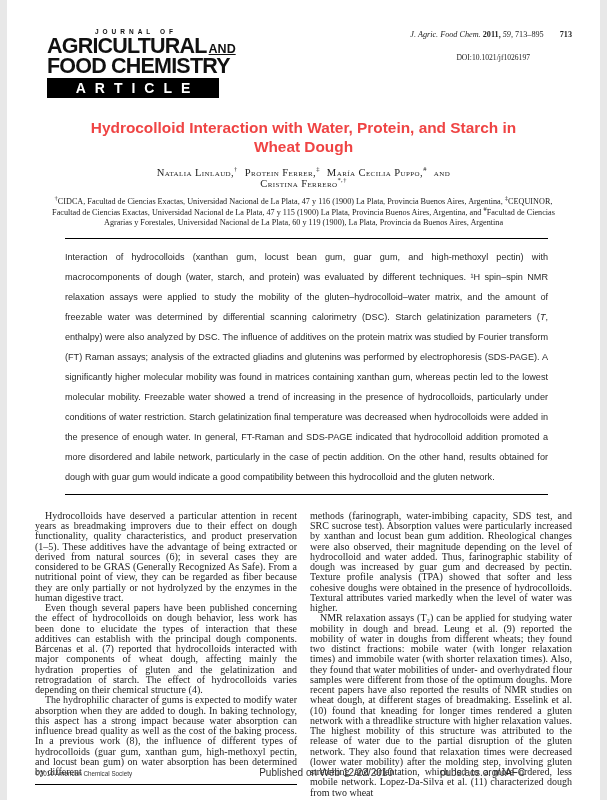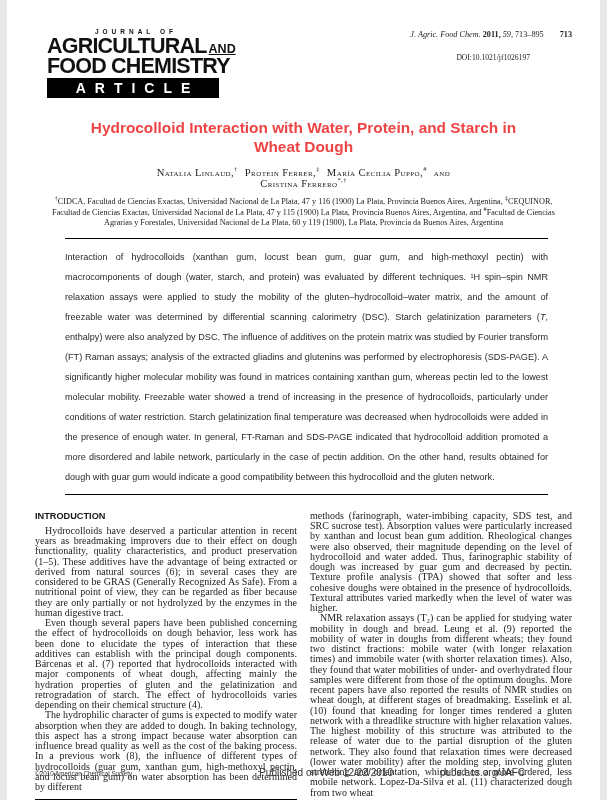--- a/index.html
+++ b/index.html
@@ -153,21 +153,20 @@
   </p>
 
   <div class="abs-wrap">
     <div class="rule-heavy"></div>
     <p class="abstract"><span>Interaction of hydrocolloids (xanthan gum, locust bean gum, guar gum, and high-methoxyl pectin) with macrocomponents of dough (water, starch, and protein) was evaluated by different techniques. ¹H spin–spin NMR relaxation assays were applied to study the mobility of the gluten–hydrocolloid–water matrix, and the amount of freezable water was determined by differential scanning calorimetry (DSC). Starch gelatinization parameters (</span><span class="it">T</span><span>, enthalpy) were also analyzed by DSC. The influence of additives on the protein matrix was studied by Fourier transform (FT) Raman assays; analysis of the extracted gliadins and glutenins was performed by electrophoresis (SDS-PAGE). A significantly higher molecular mobility was found in matrices containing xanthan gum, whereas pectin led to the lowest molecular mobility. Freezable water showed a trend of increasing in the presence of hydrocolloids, particularly under conditions of water restriction. Starch gelatinization final temperature was decreased when hydrocolloids were added in the presence of enough water. In general, FT-Raman and SDS-PAGE indicated that hydrocolloid addition promoted a more disordered and labile network, particularly in the case of pectin addition. On the other hand, results obtained for dough with guar gum would indicate a good compatibility between this hydrocolloid and the gluten network.</span></p>
     <div class="rule-light kw-rule"></div>
   </div>
 
   <div class="cols">
     <div class="col">
-      <div class="sec-head">INTRODUCTION</div>
       <p class="body-p indent">Hydrocolloids have deserved a particular attention in recent years as breadmaking improvers due to their effect on dough functionality, quality characteristics, and product preservation (1–5). These additives have the advantage of being extracted or derived from natural sources (6); in several cases they are considered to be GRAS (Generally Recognized As Safe). From a nutritional point of view, they can be regarded as fiber because they are only partially or not hydrolyzed by the enzymes in the human digestive tract.</p>
       <p class="body-p indent">Even though several papers have been published concerning the effect of hydrocolloids on dough behavior, less work has been done to elucidate the types of interaction that these additives can establish with the principal dough components. Bárcenas et al. (7) reported that hydrocolloids interacted with major components of wheat dough, affecting mainly the hydration properties of gluten and the gelatinization and retrogradation of starch. The effect of hydrocolloids varies depending on their chemical structure (4).</p>
       <p class="body-p indent">The hydrophilic character of gums is expected to modify water absorption when they are added to dough. In baking technology, this aspect has a strong impact because water absorption can influence bread quality as well as the cost of the baking process. In a previous work (8), the influence of different types of hydrocolloids (guar gum, xanthan gum, high-methoxyl pectin, and locust bean gum) on water absorption has been determined by different</p>
       <div class="footnote">*Corresponding author (e-mail cferrero@biol.unlp.edu.ar).</div>
     </div>
     <div class="col">
       <p class="body-p">methods (farinograph, water-imbibing capacity, SDS test, and SRC sucrose test). Absorption values were particularly increased by xanthan and locust bean gum addition. Rheological changes were also observed, their magnitude depending on the level of hydrocolloid and water added. Thus, farinographic stability of dough was increased by guar gum and decreased by pectin. Texture profile analysis (TPA) showed that softer and less cohesive doughs were obtained in the presence of hydrocolloids. Textural attributes varied markedly when the level of water was higher.</p>
       <p class="body-p indent">NMR relaxation assays (T₂) can be applied for studying water mobility in dough and bread. Leung et al. (9) reported the mobility of water in doughs from different wheats; they found two distinct fractions: mobile water (with longer relaxation times) and immobile water (with shorter relaxation times). Also, they found that water mobilities of under- and overhydrated flour samples were different from those of the optimum doughs. More recent papers have also reported the results of NMR studies on wheat dough, at different stages of breadmaking. Esselink et al. (10) found that kneading for longer times rendered a gluten network with a threadlike structure with higher relaxation values. The highest mobility of this structure was attributed to the release of water due to the partial disruption of the gluten network. They also found that relaxation times were decreased (lower water mobility) after the molding step, involving gluten stretching and orientation, which led to a more ordered, less mobile network. Lopez-Da-Silva et al. (11) characterized dough from two wheat</p>
     </div>
   </div>

